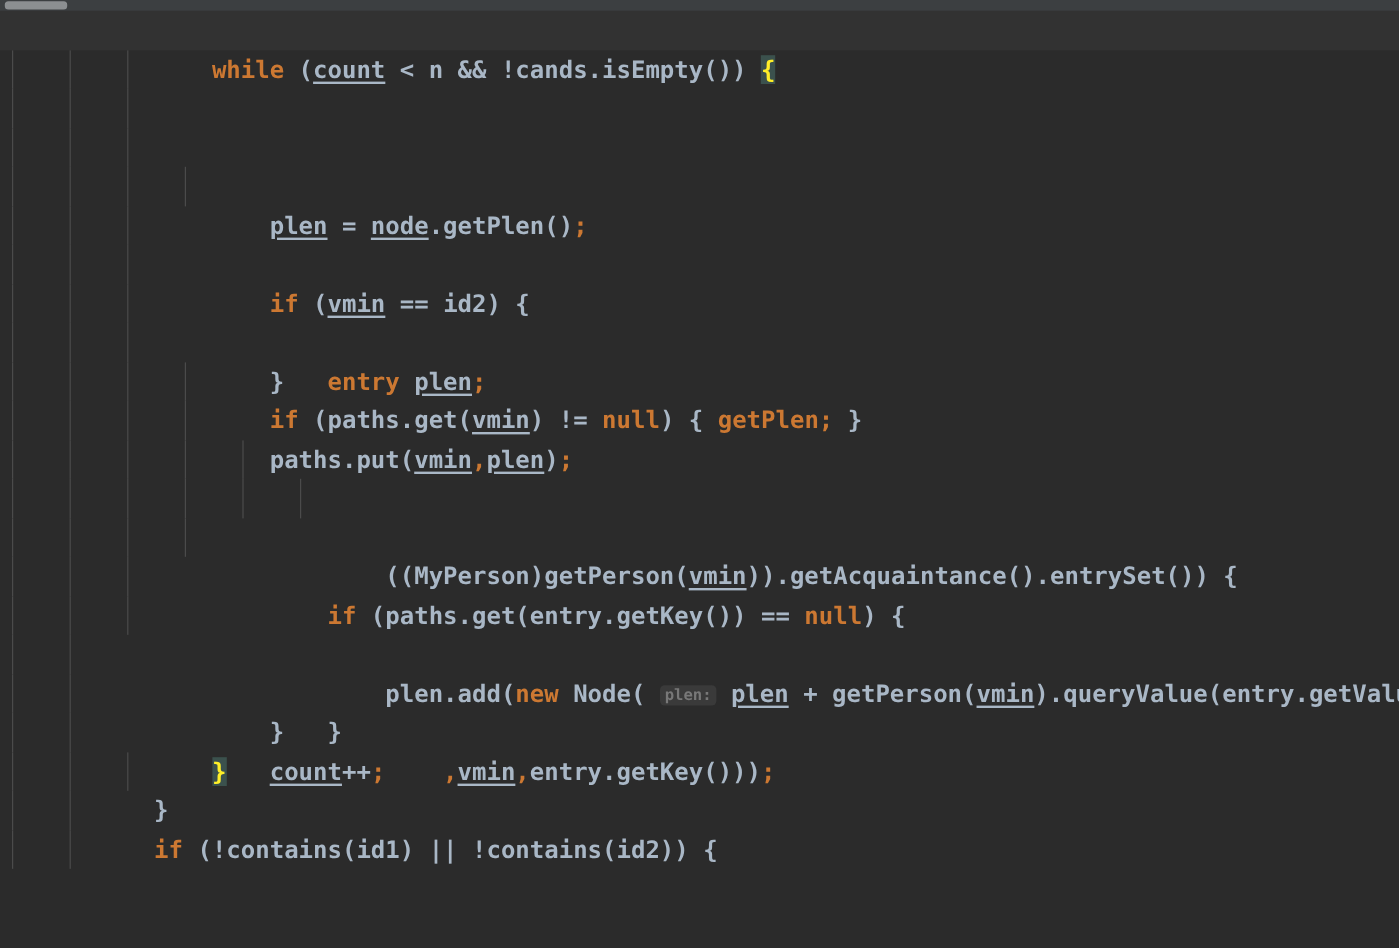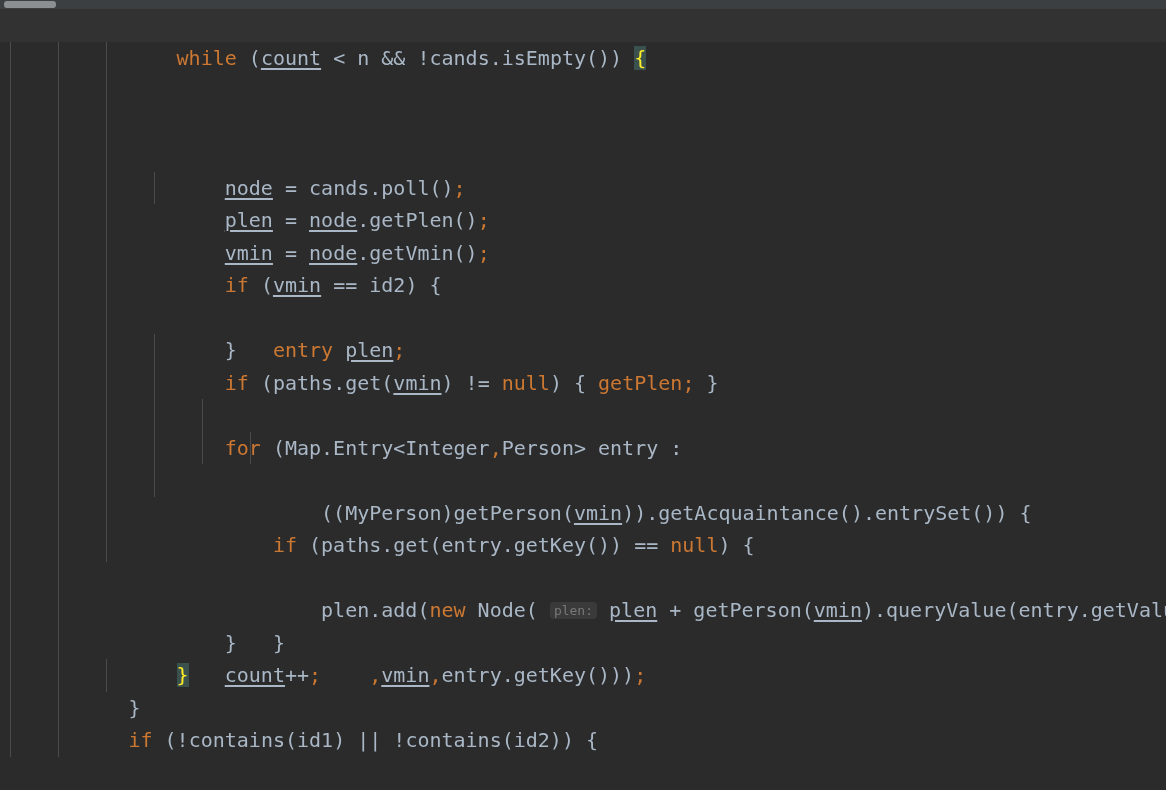--- a/index.html
+++ b/index.html
@@ -14,20 +14,21 @@
     overflow: hidden;
     font-family: "DejaVu Sans Mono", "Liberation Mono", monospace;
   }
 
   #editor {
     position: relative;
     width: 1166px;
     height: 790px;
     background: #2b2b2b;
     overflow: hidden;
+    font-weight: bold;
   }
 
   
   #hscroll-track {
     position: absolute;
     top: 0; left: 0;
     width: 1166px;
     height: 9px;
     background: #3c3f41;
     z-index: 40;
@@ -109,39 +110,32 @@
   <div id="hscroll-track">
     <div id="hscroll-thumb"></div>
   </div>
 
   <div id="code-surface">
 
     <div class="line caret-line">
       <span class="code-text"><span class="txt">        </span><span class="kw">while</span><span class="txt"> (</span><span class="fld">count</span><span class="txt"> &lt; n &amp;&amp; !cands.isEmpty())</span><span class="txt"> </span><span class="brace-hl">{</span></span>
     </div>
 
-    <div class="line">
-      <span class="guide" style="left:10px"></span>
-      <span class="guide" style="left:58px"></span>
-      <span class="guide" style="left:106px"></span>
-      <span class="code-text"><span class="txt">            </span><span class="fld">node</span><span class="txt"> = cands.poll()</span><span class="semi">;</span></span>
-    </div>
 
     <div class="line">
       <span class="guide" style="left:10px"></span>
       <span class="guide" style="left:58px"></span>
       <span class="guide" style="left:106px"></span>
       <span class="code-text"><span class="txt">            </span><span class="fld">plen</span><span class="txt"> = </span><span class="fld">node</span><span class="txt">.getPlen()</span><span class="semi">;</span></span>
     </div>
 
     <div class="line">
       <span class="guide" style="left:10px"></span>
       <span class="guide" style="left:58px"></span>
       <span class="guide" style="left:106px"></span>
-      <span class="code-text"><span class="txt">            </span><span class="fld">vmin</span><span class="txt"> = </span><span class="fld">node</span><span class="txt">.getVmin()</span><span class="semi">;</span></span>
     </div>
 
     <div class="line">
       <span class="guide" style="left:10px"></span>
       <span class="guide" style="left:58px"></span>
       <span class="guide" style="left:106px"></span>
       <span class="code-text"><span class="txt">            </span><span class="kw">if</span><span class="txt"> (</span><span class="fld">vmin</span><span class="txt"> == id2) {</span></span>
     </div>
 
     <div class="line">
@@ -163,27 +157,27 @@
       <span class="guide" style="left:10px"></span>
       <span class="guide" style="left:58px"></span>
       <span class="guide" style="left:106px"></span>
       <span class="code-text"><span class="txt">            </span><span class="kw">if</span><span class="txt"> (paths.get(</span><span class="fld">vmin</span><span class="txt">) != </span><span class="kw">null</span><span class="txt">) { </span><span class="kw">getPlen</span><span class="semi">;</span><span class="txt"> }</span></span>
     </div>
 
     <div class="line">
       <span class="guide" style="left:10px"></span>
       <span class="guide" style="left:58px"></span>
       <span class="guide" style="left:106px"></span>
-    </div>
-
-    <div class="line">
-      <span class="guide" style="left:10px"></span>
-      <span class="guide" style="left:58px"></span>
-      <span class="guide" style="left:106px"></span>
-      <span class="code-text"><span class="txt">            </span><span class="kw">for</span><span class="txt"> (Map.Entry&lt;Integer</span><span class="semi">,</span><span class="txt">Person&gt; entry :</span></span>
+      <span class="code-text"><span class="txt">            </span><span class="txt">paths.put(</span><span class="fld">vmin</span><span class="semi">,</span><span class="fld">plen</span><span class="txt">)</span><span class="semi">;</span></span>
+    </div>
+
+    <div class="line">
+      <span class="guide" style="left:10px"></span>
+      <span class="guide" style="left:58px"></span>
+      <span class="guide" style="left:106px"></span>
     </div>
 
     <div class="line">
       <span class="guide" style="left:10px"></span>
       <span class="guide" style="left:58px"></span>
       <span class="guide" style="left:106px"></span>
       <span class="guide" style="left:154px"></span>
       <span class="code-text"><span class="txt">                    </span><span class="txt">((MyPerson)getPerson(</span><span class="fld">vmin</span><span class="txt">)).getAcquaintance().entrySet()) {</span></span>
     </div>
 

